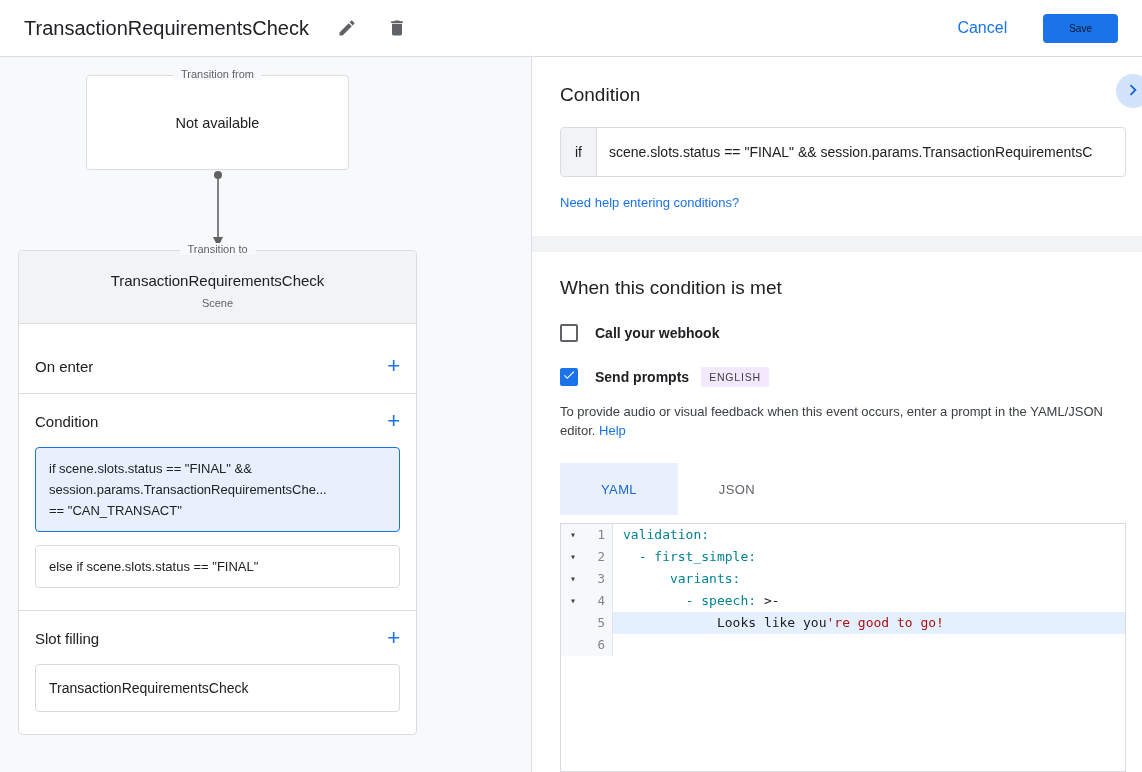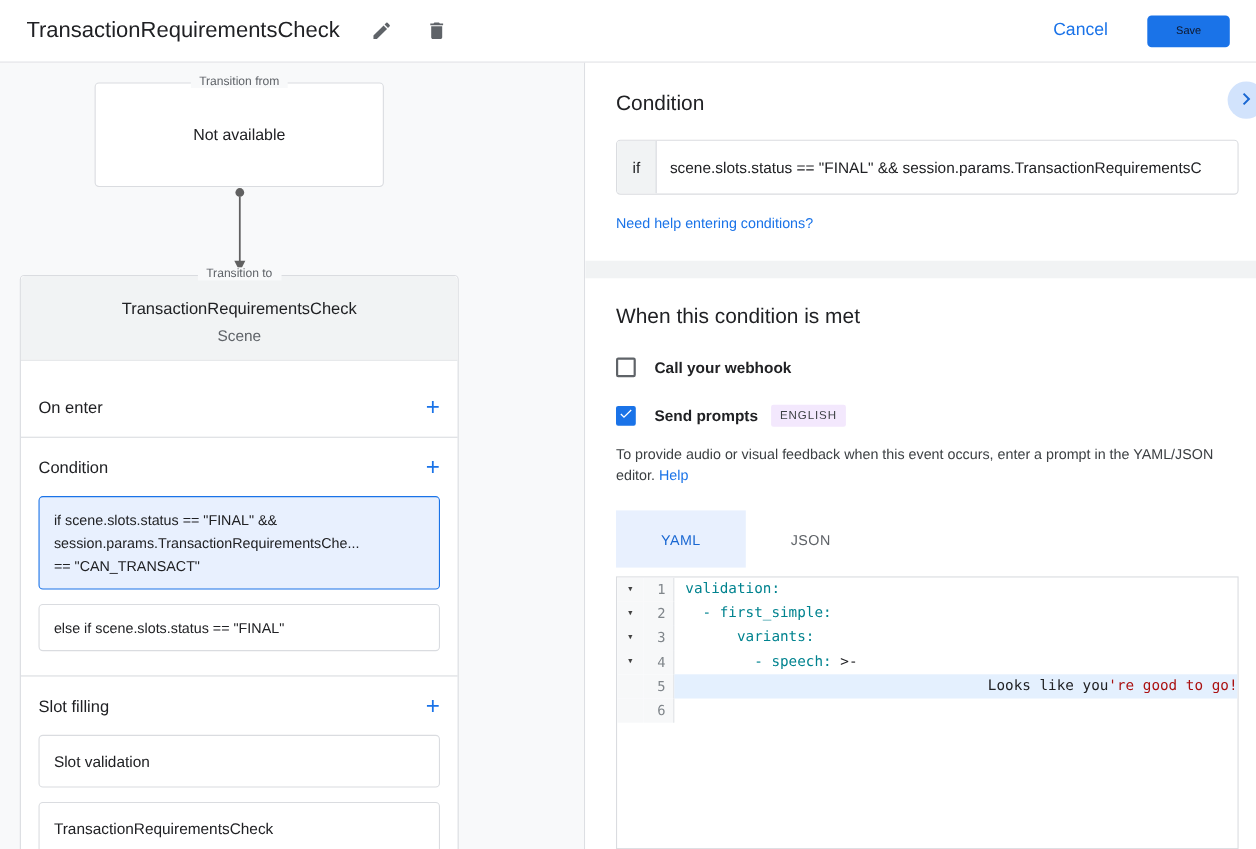--- a/index.html
+++ b/index.html
@@ -47,21 +47,21 @@
 
   .scene-card {
     position: relative; width: 399px; border: 1px solid var(--border);
     border-radius: 4px; background: #fff;
   }
   .scene-header {
     background: var(--card-header-bg); border-bottom: 1px solid var(--border);
     border-radius: 4px 4px 0 0; text-align: center; padding: 21px 16px 14px; cursor: pointer;
   }
   .scene-title { font-size: 15px; color: var(--text); }
-  .scene-type { font-size: 14px; color: var(--muted); margin-top: 8px; }
+  .scene-type { font-size: 11px; color: var(--muted); margin-top: 8px; }
   .card-row {
     display: flex; justify-content: space-between; align-items: center;
     padding: 18px 16px; border-bottom: 1px solid var(--border); font-size: 15px; margin-top: 15px;
   }
   .plus { color: var(--accent); font-size: 22px; font-weight: 400; line-height: 18px; cursor: pointer; }
   .card-section { padding: 16px 16px 22px; border-bottom: 1px solid var(--border); }
   .card-section.last { border-bottom: none; }
   .section-head { display: flex; justify-content: space-between; align-items: center; font-size: 15px; padding: 2px 0 4px; }
   .cond-item {
     margin-top: 13px; border: 1px solid var(--border); border-radius: 4px;
@@ -133,21 +133,21 @@
   .code-line { display: flex; height: 22px; line-height: 22px; }
   .fold-col {
     width: 24px; flex: 0 0 24px; text-align: center; font-size: 10px;
     color: #424242; background: #f7f8f9; user-select: none; cursor: pointer;
   }
   .num-col {
     width: 28px; flex: 0 0 28px; padding-right: 7px; text-align: right;
     color: #80868b; font-size: 12.5px; background: #f7f8f9; border-right: 1px solid #e1e4e8;
   }
   .code-col { flex: 1; min-width: 0; padding-left: 10px; white-space: pre; color: var(--text); }
-  .code-line.highlight .code-col { background: var(--line-highlight); text-align: right; }
+  .code-line.highlight .code-col { background: var(--line-highlight); }
   .tok-key { color: var(--code-key); }
   .tok-string { color: var(--code-string); }
   .tok-plain { color: var(--text); }
 </style>
 </head>
 <body>
 
 <div class="app">
 
   <header class="topbar">
@@ -220,21 +220,20 @@
                 </div>
               </div>
           </div>
 
           <div class="card-section last">
             <div class="section-head">
               <span>Slot filling</span>
               <span class="plus">+</span>
             </div>
             <div>
-                <div class="slot-item">Slot validation</div>
                 <div class="slot-item">TransactionRequirementsCheck</div>
               </div>
           </div>
         </div>
       </div>
     </aside>
 
     <main class="editor-panel">
 
       <section class="cond-section">

